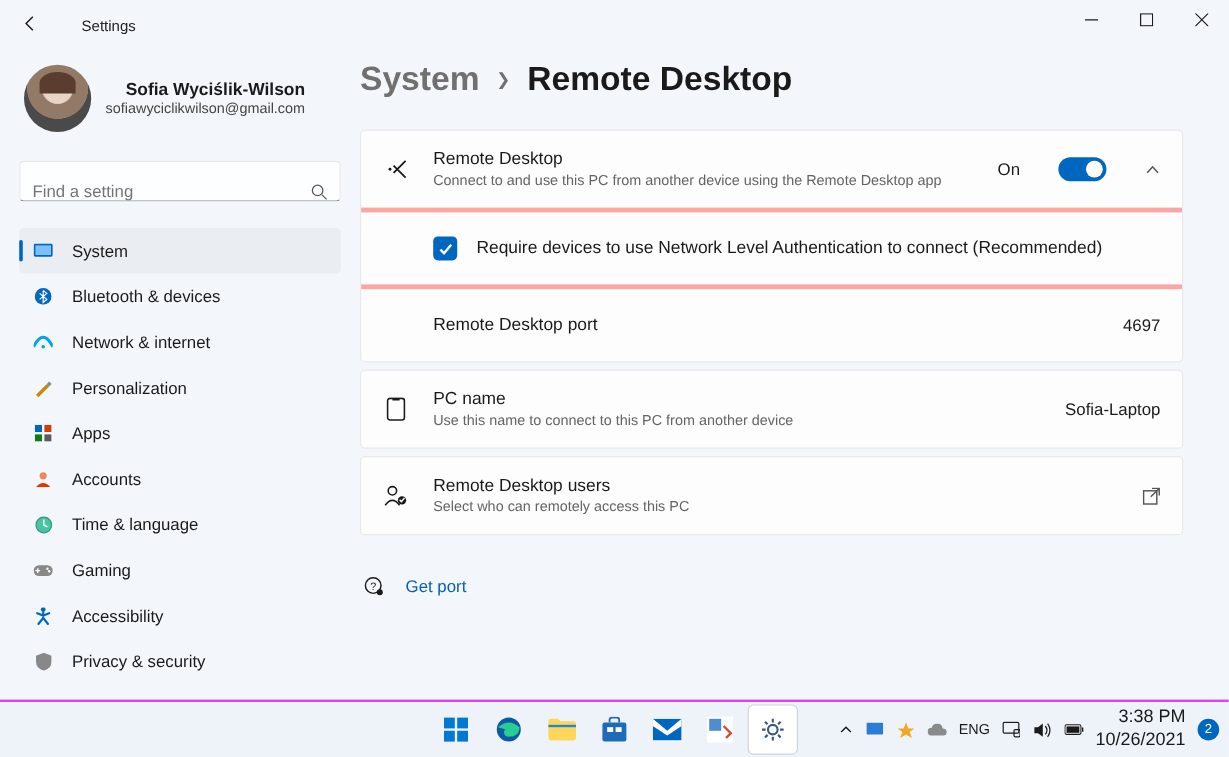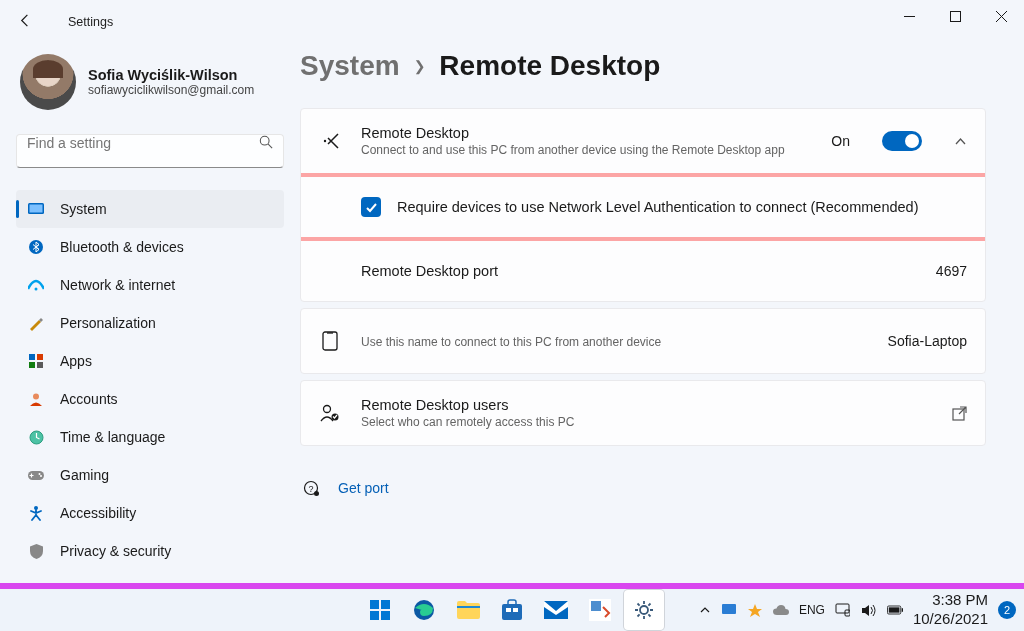--- a/index.html
+++ b/index.html
@@ -30,25 +30,25 @@
   position: relative; overflow: hidden;
 }
 .avatar::before {
   content:""; position:absolute; top:8px; left:50%; transform:translateX(-50%);
   width:24px; height:24px; border-radius:50%; background:#e8d5c8;
 }
 .avatar::after {
   content:""; position:absolute; top:6px; left:50%; transform:translateX(-50%);
   width:30px; height:18px; border-radius:50% 50% 0 0; background:#5a3d2e;
 }
-.user-name { font-size: 14.5px; font-weight: 600; color:#1a1a1a; }
+.user-name { font-size: 14.5px; font-weight: 600; color:#1a1a1a;text-align:right; }
 .user-email { font-size: 12px; color:#444; }
 
 .search {
-  display:flex; align-items:flex-start; background:#fdfeff;
+  display:flex; align-items:flex-end; background:#fdfeff;
   border: 1px solid #e6e6e6; border-bottom: 1.5px solid #8a8a8a;
   border-radius: 4px; height: 34px; padding: 0 10px;
   margin-bottom: 22px;
   gap: 20px;
 }
 .search input { flex:1; border:none; outline:none; background:transparent; font-size:14px; color:#666; }
 
 .nav { list-style:none; }
 .nav li {
   display:flex; align-items:center; gap:16px;
@@ -98,21 +98,21 @@
 
 .sub-row { padding-left: 60px; }
 
 .links { margin-top: 24px; }
 .link-row { display:flex; align-items:center; gap:16px; height:36px; }
 .link-row .lead-icon { width:22px; display:flex; justify-content:center; }
 .link-row a { color:#0560b6; font-size:14px; text-decoration:none; }
 
 .taskbar {
   position:absolute; bottom:0; left:0; right:0; height:48px;
-  background:#eef3fa; border-top:6px solid #d946ef;
+  background:#eef3fa; border-top:2px solid #d946ef;
   display:flex; align-items:center;
 }
 .taskbar-center { position:absolute; left:50%; transform:translateX(-50%); display:flex; gap:4px; }
 .tb-icon { width:40px; height:40px; display:flex; align-items:center; justify-content:center; border-radius:4px; }
 .tb-icon.active { background:#fff; box-shadow: 0 0 0 1px #d0d4da; }
 .taskbar-right { position:absolute; right:8px; display:flex; align-items:center; gap:10px; font-size:12px; color:#1a1a1a; }
 .tb-clock { text-align:right; font-size:15px; line-height:1.25; }
 .tb-badge { width:18px; height:18px; border-radius:50%; background:#0067c0; color:#fff; font-size:11px; display:flex; align-items:center; justify-content:center; }
 .tb-mini { width:16px; height:16px; display:flex; align-items:center; justify-content:center; }
 </style>
@@ -305,20 +305,21 @@
 
     <div class="card">
       <div class="row">
         <div class="lead-icon">
           <svg width="18" height="20" viewBox="0 0 18 20">
               <rect x="2" y="1" width="14" height="18" rx="2" stroke="#1a1a1a" stroke-width="1.3" fill="none"></rect>
               <path d="M6 2 H12" stroke="#1a1a1a" stroke-width="1.3"></path>
             </svg>
         </div>
         <div class="body">
+          <div class="title">PC name</div>
           <div class="sub">Use this name to connect to this PC from another device</div>
         </div>
         <div class="trail">
             <span>Sofia-Laptop</span>
           </div>
       </div>
     </div>
 
     <div class="card">
       <div class="row">

